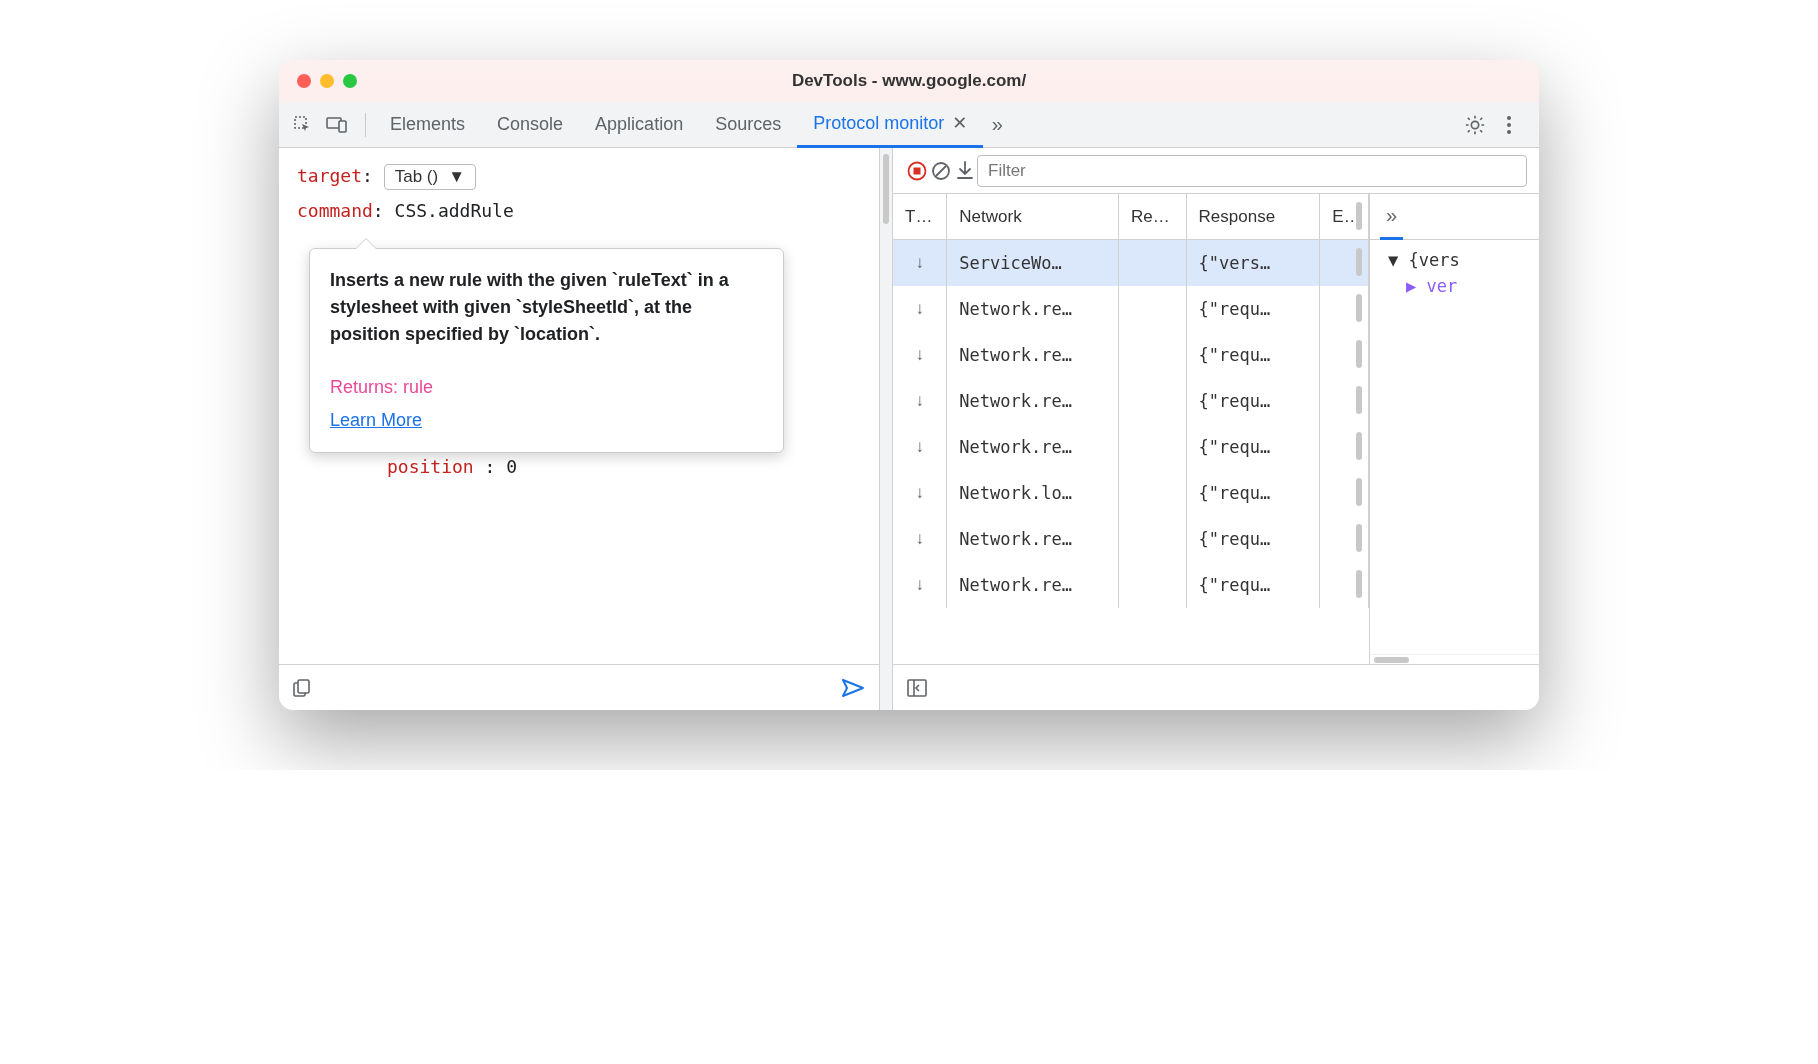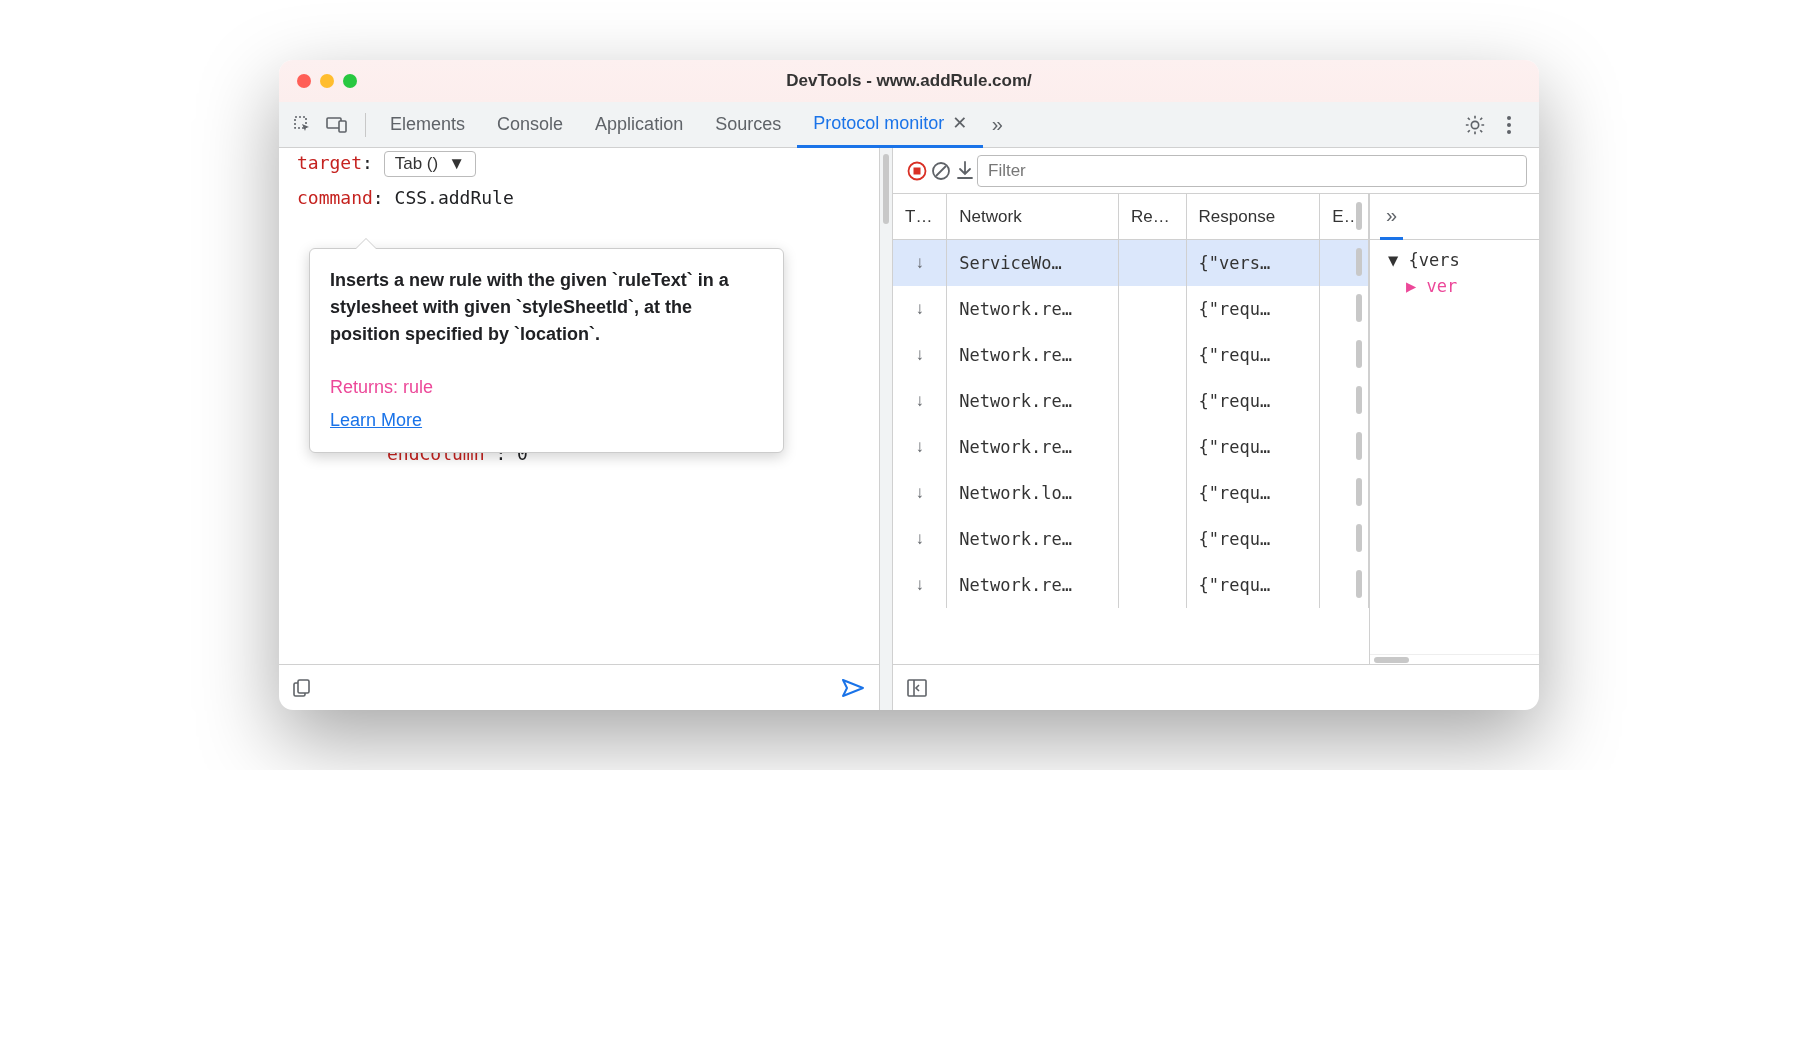--- a/index.html
+++ b/index.html
@@ -15,21 +15,21 @@
 .tabdiv{width:1px;height:24px;background:#c8c8c8;margin:0 8px}
 .tab{padding:0 16px;height:46px;display:flex;align-items:center;font-size:18px;color:#5f6368;cursor:pointer;gap:8px}
 .tab.active{color:#1a73e8;border-bottom:3px solid #1a73e8;font-weight:500}
 .tab .close{font-size:18px;color:#5f6368}
 .spacer{flex:1}
 .content{flex:1;display:flex;overflow:hidden}
 .leftpane{width:600px;display:flex;flex-direction:column;position:relative;font-family:Menlo,Monaco,monospace;font-size:18px}
 .splitgutter{width:14px;background:#f1f3f4;border-left:1px solid #d0d0d0;border-right:1px solid #d0d0d0;position:relative}
 .splitgutter::before{content:"";position:absolute;left:3px;top:6px;width:6px;height:70px;background:#c8c8c8;border-radius:3px}
 .rightpane{flex:1;display:flex;flex-direction:column;overflow:hidden}
-.editor{flex:1;padding:3px 18px;color:#202124;position:relative}
+.editor{flex:1;padding:16px 18px;color:#202124;position:relative}
 .kw{color:#c5221f}
 .row{margin-bottom:10px}
 .dropdown{display:inline-flex;align-items:center;border:1px solid #bbb;border-radius:4px;padding:2px 10px;font-family:-apple-system,sans-serif;font-size:17px;gap:10px;color:#333}
 .popover{position:absolute;left:30px;top:100px;width:475px;background:#fff;border:1px solid #ccc;border-radius:6px;box-shadow:0 4px 14px rgba(0,0,0,0.18);padding:18px 20px;font-family:-apple-system,sans-serif;font-size:18px;line-height:1.5;color:#202124}
 .popover::before{content:"";position:absolute;top:-10px;left:46px;width:0;height:0;border-left:10px solid transparent;border-right:10px solid transparent;border-bottom:10px solid #fff;filter:drop-shadow(0 -1px 0 #ccc)}
 .popover b{font-weight:700}
 .popover .ret{margin-top:26px;color:#ec4899}
 .popover a{color:#1a73e8;text-decoration:underline;display:inline-block;margin-top:6px}
 .paramblock{margin-top:200px;margin-left:90px}
 .paramblock .prow{margin-bottom:14px}
@@ -48,38 +48,38 @@
 .tbodywrap{flex:1;overflow-y:auto}
 .trow{display:flex;height:46px;align-items:center;font-size:17px;font-family:Menlo,Monaco,monospace;color:#333}
 .trow>div{padding:0 12px;border-right:1px solid #d0d0d0;height:100%;display:flex;align-items:center;white-space:nowrap;overflow:hidden;text-overflow:ellipsis}
 .trow.sel{background:#dbe7fb}
 .trow .col-t{justify-content:center;color:#5f6368;font-family:-apple-system}
 .detail{width:170px;border-left:1px solid #d0d0d0;display:flex;flex-direction:column}
 .dhead{height:46px;border-bottom:1px solid #d0d0d0;display:flex;align-items:center;padding:0 10px}
 .dchev{color:#5f6368;font-size:20px;border-bottom:3px solid #1a73e8;height:46px;display:flex;align-items:center;padding:0 6px}
 .dbody{padding:10px 18px;font-family:Menlo,Monaco,monospace;font-size:17px;overflow:hidden}
 .dbody .l1{color:#333;white-space:nowrap}
-.dbody .l2{color:#ec4899;white-space:nowrap;margin-left:18px;margin-top:6px}
+.dbody .l2{color:#8b5cf6;white-space:nowrap;margin-left:18px;margin-top:6px}
 .dscroll{height:10px;background:#fff;position:relative;margin-top:auto;border-top:1px solid #eee}
 .dscroll::before{content:"";position:absolute;left:4px;top:2px;width:35px;height:6px;background:#c8c8c8;border-radius:3px}
 .rightfooter{height:46px;border-top:1px solid #d0d0d0;display:flex;align-items:center;padding:0 12px}
 svg{display:block}
 </style>
 </head>
 <body>
 
 <div class="window">
 
   <div class="titlebar">
     <div class="traffic">
       <div class="tl red"></div>
       <div class="tl yellow"></div>
       <div class="tl green"></div>
     </div>
-    <div class="title">DevTools - www.addRule.com/</div>
+    <div class="title">DevTools - www.google.com/</div>
   </div>
 
   <div class="tabbar">
     <div class="ticon">
       <svg width="20" height="20" viewBox="0 0 20 20">
           <rect x="2" y="2" width="11" height="11" fill="none" stroke="#5f6368" stroke-width="1.6" stroke-dasharray="2 2"></rect>
           <path d="M9 9 l7 3 -3 1 -1 3 z" fill="#5f6368"></path>
         </svg>
     </div>
     <div class="ticon">
@@ -130,21 +130,21 @@
         </div>
 
         <div class="popover">
           <b>Inserts a new rule with the given `ruleText` in a stylesheet with given `styleSheetId`, at the position specified by `location`.</b>
           <div class="ret">Returns: rule</div>
           <a href="#">Learn More</a>
         </div>
 
         <div class="paramblock">
           <div class="prow"><span class="kw">endLine</span> : <span>0</span></div>
-          <div class="prow"><span class="kw">endColumn</span> : <span>0</span></div>
+          <div class="prow"><span class="kw">position</span> : <span>0</span></div>
         </div>
       </div>
       <div class="leftfooter">
         <div class="fic">
           <svg width="18" height="18" viewBox="0 0 18 18">
               <rect x="1" y="4" width="11" height="13" rx="1.5" fill="none" stroke="#5f6368" stroke-width="1.6"></rect>
               <rect x="5" y="1" width="11" height="13" rx="1.5" fill="#fff" stroke="#5f6368" stroke-width="1.6"></rect>
             </svg>
         </div>
         <div class="fic send">

